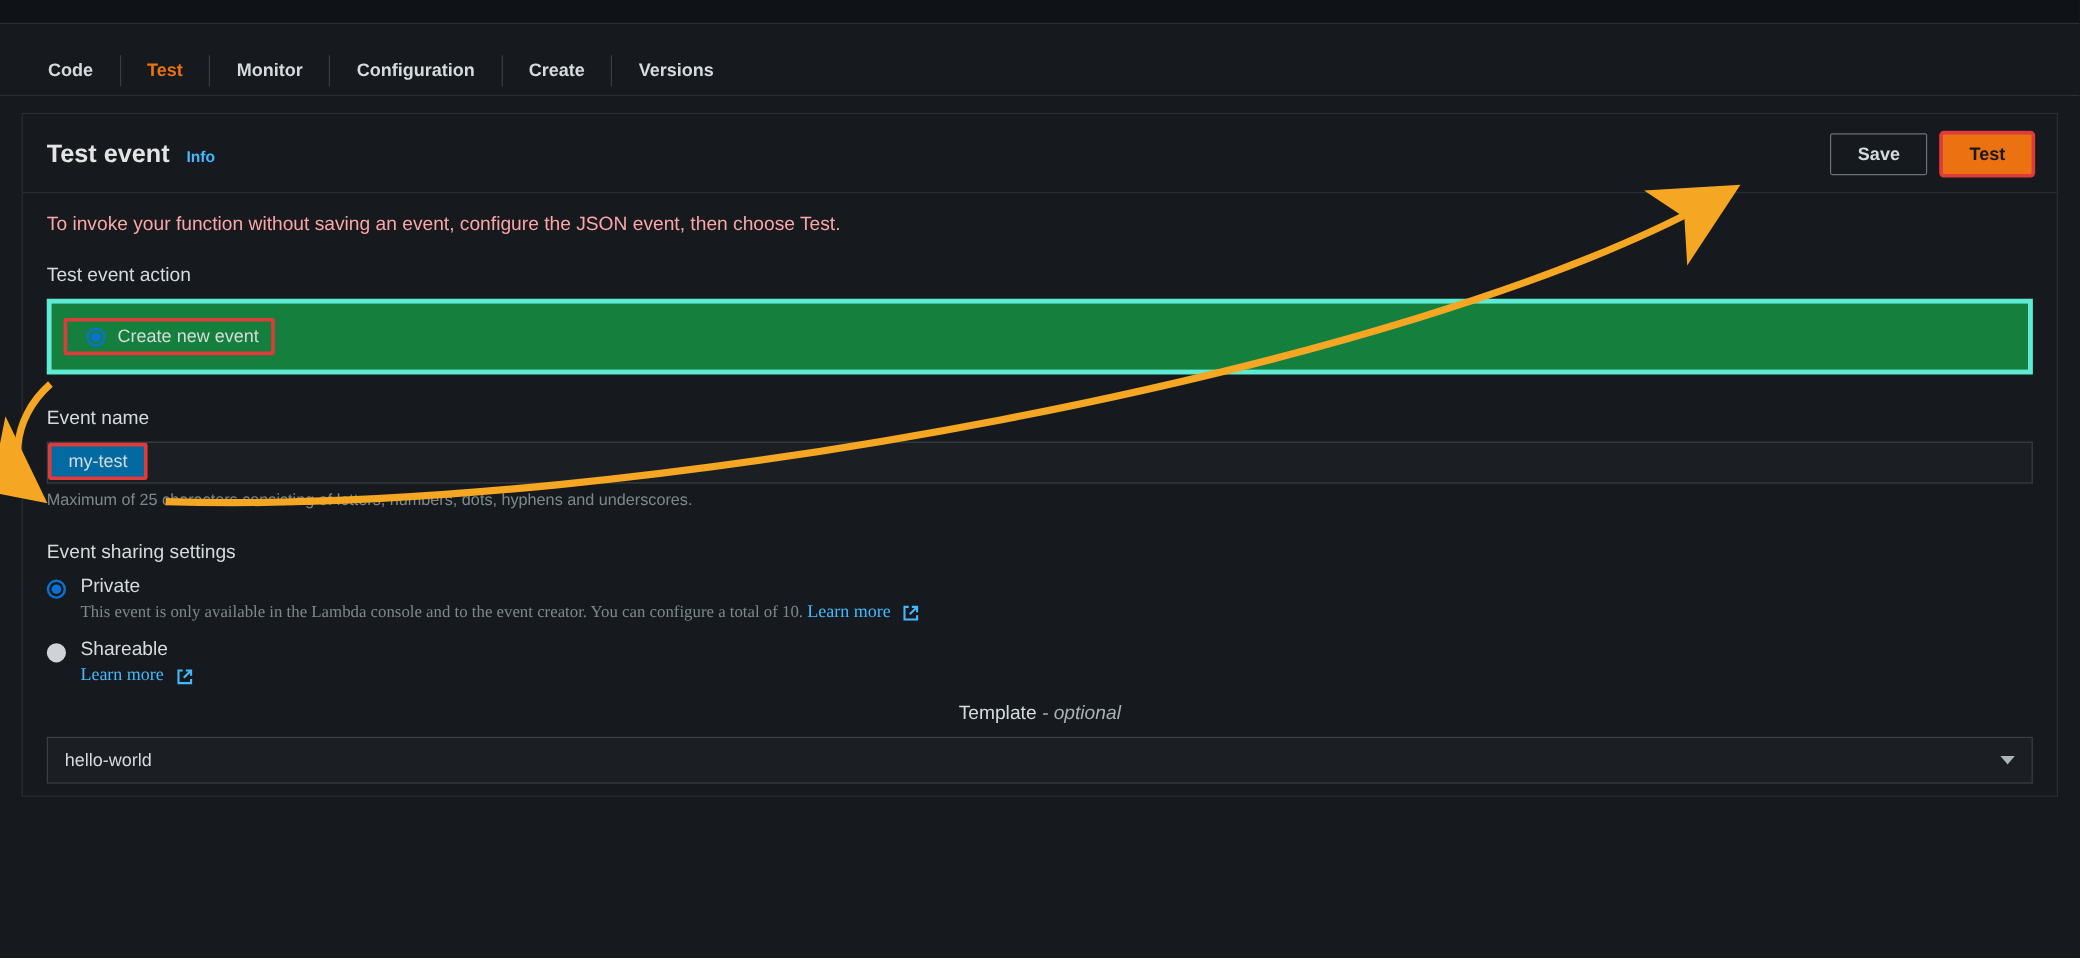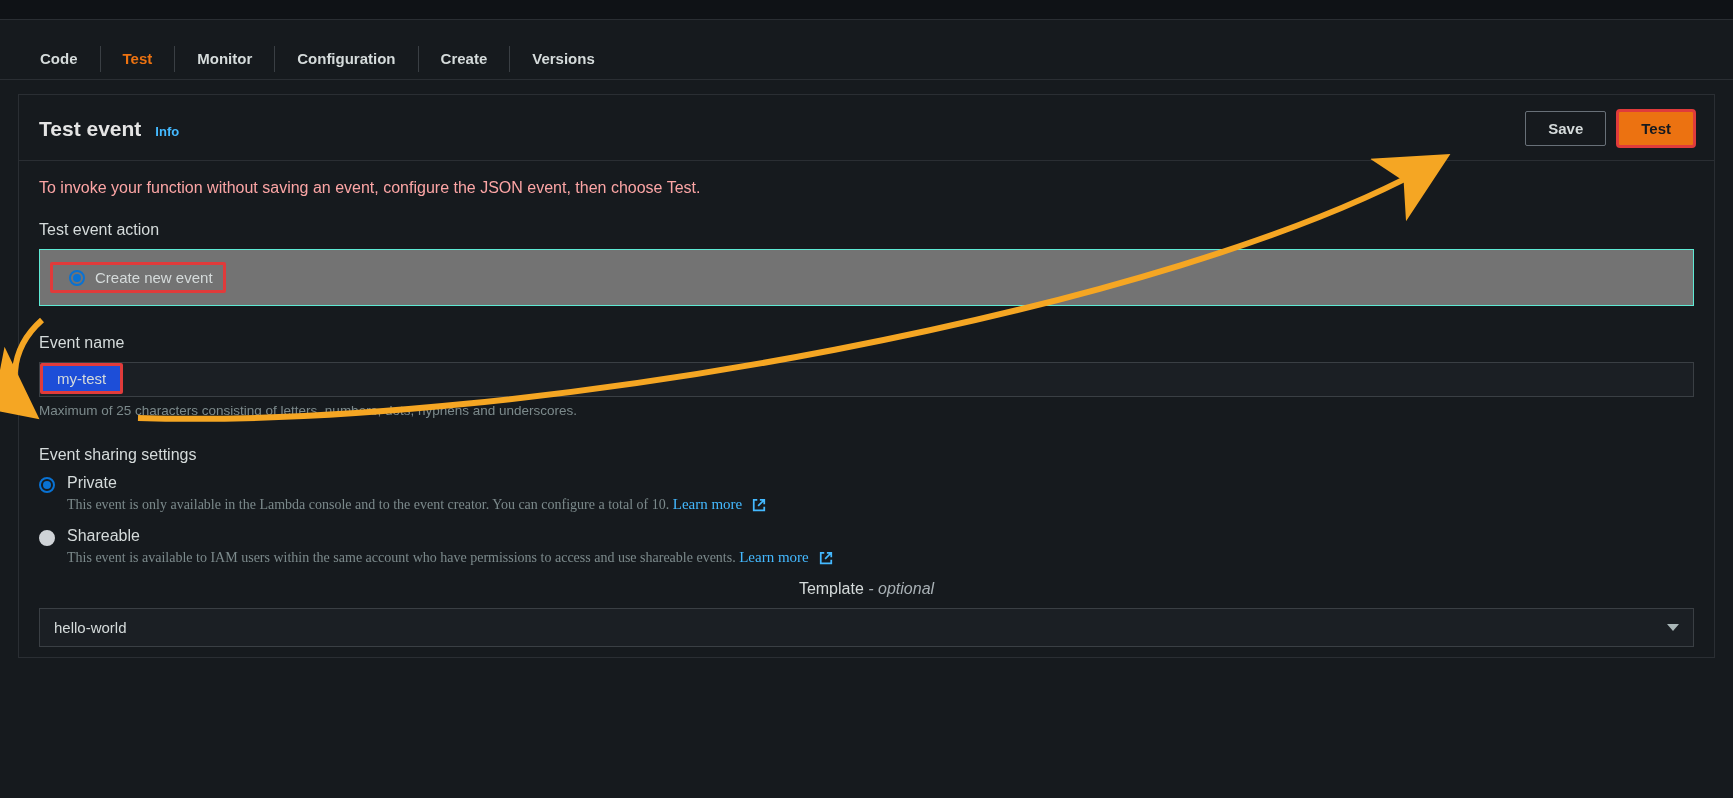--- a/index.html
+++ b/index.html
@@ -113,22 +113,22 @@
     flex: 1 1 0;
     border: 1px solid #3a3f44;
     background: #1b1f24;
     padding: 12px 16px;
     display: flex;
     align-items: center;
     gap: 12px;
     cursor: pointer;
   }
   .radio-card.selected {
-    border: 1px solid #5eead4;
-    background: #737373;
+    border: 4px solid #5eead4;
+    background: #15803d;
   }
   .radio-outer {
     width: 16px;
     height: 16px;
     border-radius: 50%;
     border: 2px solid #879196;
     display: inline-flex;
     align-items: center;
     justify-content: center;
     flex-shrink: 0;
@@ -151,21 +151,21 @@
     gap: 10px;
     border-radius: 2px;
   }
   .eventname-box {
     position: relative;
     display:inline-block;
     border: 3px solid #e03b3b;
     border-radius:2px;
     padding: 4px 14px;
     margin-bottom:2px;
-    background:#1d4ed8;
+    background:#0369a1;
   }
   .eventname-input-row {
     width: 100%;
     border: 1px solid #3a3f44;
     background: #1b1f24;
     padding: 0;
     margin-bottom: 6px;
   }
   .hint {
     color: #95a5a6cc;
@@ -293,21 +293,20 @@
             </span>
           </div>
         </div>
       </div>
 
       <div class="sharing-option">
         <span class="radio-simple" style="background:#cfd3d7;border-color:#cfd3d7;"></span>
         <div>
           <div class="opt-title">Shareable</div>
           <div class="opt-desc">
-            <span>This event is available to IAM users within the same account who have permissions to access and use shareable events.</span>
             <span class="learn">
               <span>Learn more</span>
               <svg class="ext-icon" viewBox="0 0 16 16" fill="none" stroke="#44b9ff" stroke-width="2">
                   <path d="M6 2H2v12h12v-4M9 2h5v5M14 2L7 9"></path>
                 </svg>
             </span>
           </div>
         </div>
       </div>
     </div>

